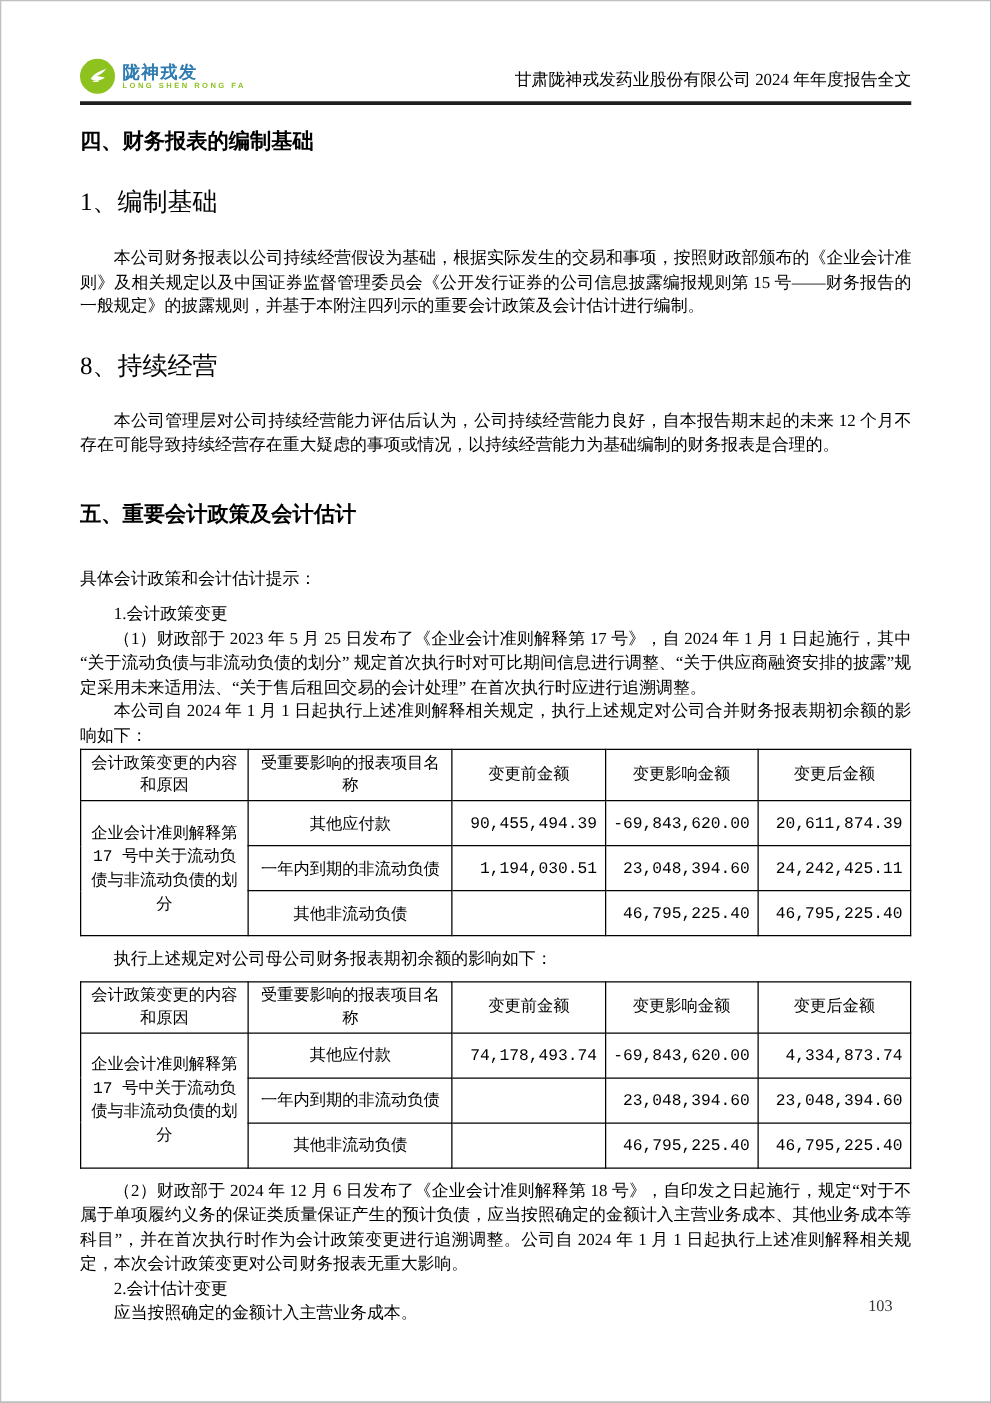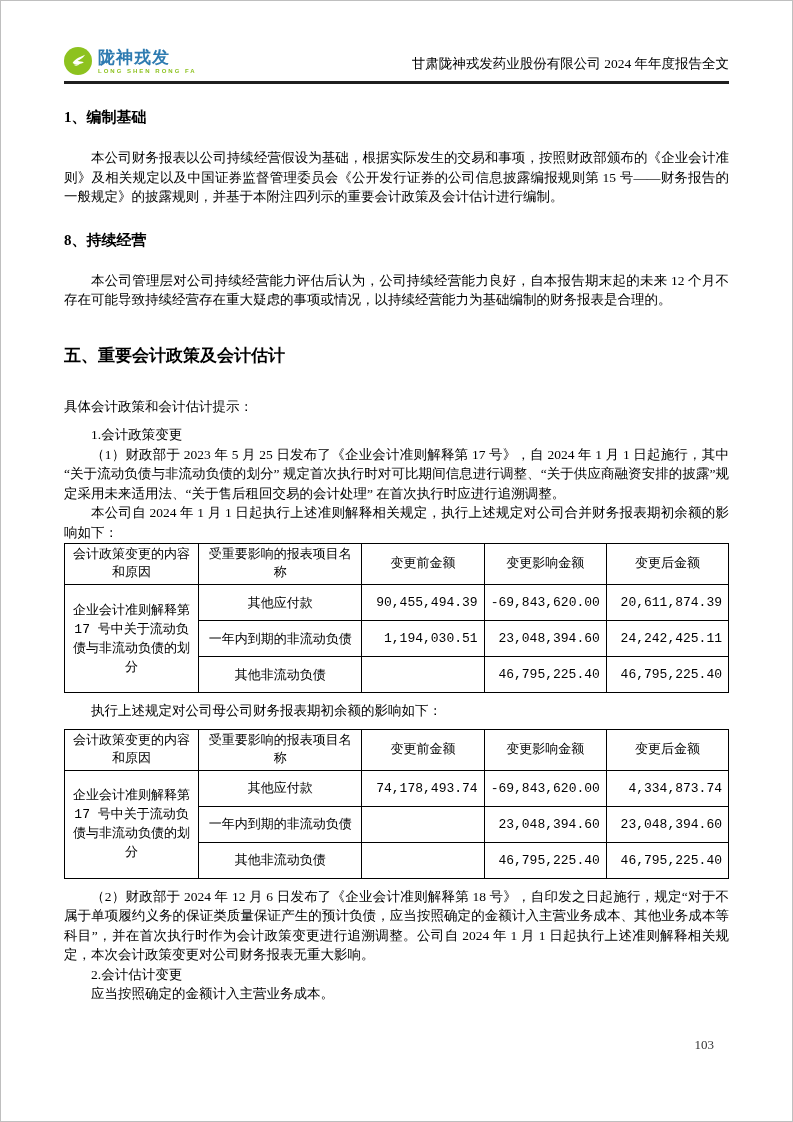--- a/index.html
+++ b/index.html
@@ -20,34 +20,34 @@
   }
   .logo{display:flex;align-items:center;gap:6px;}
   .logo-circle{
     width:28px;height:28px;border-radius:50%;
     background:#8dc21f;display:inline-flex;align-items:center;justify-content:center;
     flex:0 0 auto;
   }
   .logo-circle svg{width:20px;height:20px;}
   .logo-text{display:flex;flex-direction:column;line-height:1;}
   .logo-cn{
-    font-size:17px;font-weight:bold;color:#2e7bb1;
+    font-size:14px;font-weight:bold;color:#2e7bb1;
     letter-spacing:1px;font-family:"Liberation Sans","DejaVu Sans",sans-serif;
   }
   .logo-en{
     font-size:6px;color:#8dc21f;letter-spacing:2px;margin-top:2px;
     font-family:"Liberation Sans","DejaVu Sans",sans-serif;font-weight:bold;
   }
   .report-title{font-size:13.5px;padding-bottom:2px;}
   .header-rule{margin:0 63px;border-bottom:3px solid #1f1f1f;}
   .content{padding:0 63px;}
   h1,h2,p{margin:0;}
   h1.sec{font-size:17px;font-weight:bold;margin-top:17px;}
   h1.sec5{margin-top:34px;}
-  h2.sub{font-size:15px;font-weight:bold;margin-top:24px;}
+  h2.sub{font-size:20px;font-weight:normal;margin-top:24px;}
   p.body{font-size:13.5px;line-height:19.5px;text-align:justify;}
   p.indent{text-indent:2em;}
   p.pgap{margin-top:21px;}
   p.intro{margin-top:30px;}
   p.item{margin-top:9px;}
   table.impact{
     width:100%;border-collapse:collapse;table-layout:fixed;
     font-size:13px;margin:1px 0 6px 0;font-family:Liberation Mono, monospace;
   }
   table.impact th,table.impact td{
@@ -81,20 +81,21 @@
         <span class="logo-cn">陇神戎发</span>
         <span class="logo-en">LONG SHEN RONG FA</span>
       </span>
     </div>
     <div class="report-title">甘肃陇神戎发药业股份有限公司 2024 年年度报告全文</div>
   </header>
   <div class="header-rule"></div>
 
   <main class="content">
 
+    <h1 class="sec">四、财务报表的编制基础</h1>
 
     <h2 class="sub">1、编制基础</h2>
     <p class="body indent pgap">本公司财务报表以公司持续经营假设为基础，根据实际发生的交易和事项，按照财政部颁布的《企业会计准则》及相关规定以及中国证券监督管理委员会《公开发行证券的公司信息披露编报规则第 15 号——财务报告的一般规定》的披露规则，并基于本附注四列示的重要会计政策及会计估计进行编制。</p>
 
     <h2 class="sub">8、持续经营</h2>
     <p class="body indent pgap">本公司管理层对公司持续经营能力评估后认为，公司持续经营能力良好，自本报告期末起的未来 12 个月不存在可能导致持续经营存在重大疑虑的事项或情况，以持续经营能力为基础编制的财务报表是合理的。</p>
 
     <h1 class="sec sec5">五、重要会计政策及会计估计</h1>
 
     <p class="body intro">具体会计政策和会计估计提示：</p>

